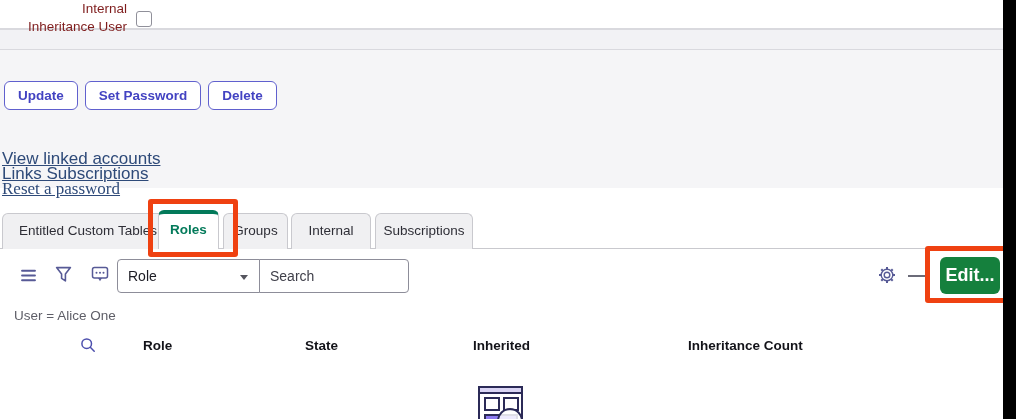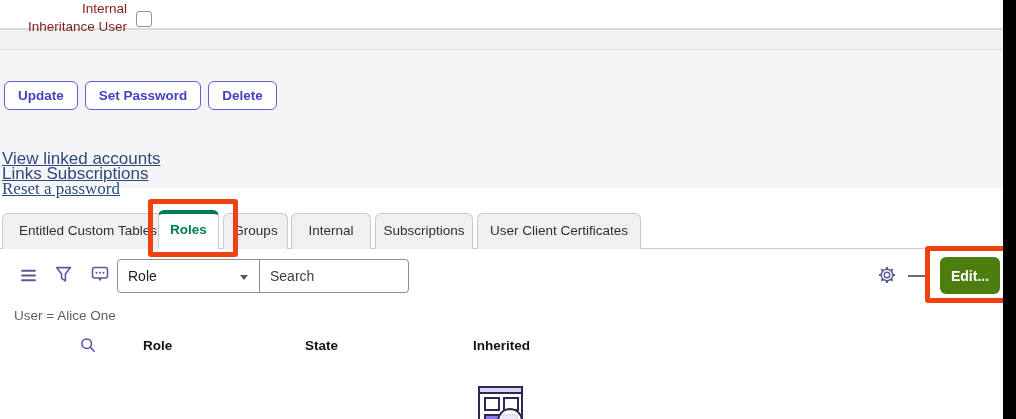--- a/index.html
+++ b/index.html
@@ -45,22 +45,22 @@
   .field-select { left:117px; width:143px; border-radius:4px 0 0 4px; line-height:32px;
                   padding-left:10px; color:#1c1c24; cursor:pointer; }
   .caret { position:absolute; right:11px; top:15px; width:0; height:0;
            border-left:4px solid transparent; border-right:4px solid transparent;
            border-top:5px solid #55555e; }
   .search-box { left:259px; width:150px; border-radius:0 4px 4px 0; }
   .search-box input { width:100%; height:100%; border:none; outline:none; background:transparent;
                       font-size:14px; padding:0 10px; color:#1d4ed8; font-family:"Liberation Sans", sans-serif; }
   .search-box input::placeholder { color:#3f3f49; opacity:1; }
   .minus-glyph { left:908px; top:275px; width:18px; height:2px; background:#6b6b78; cursor:pointer; }
-  .edit-btn { left:940px; top:257px; width:60px; height:37px; background:#4d7c0f; border:none;
-              border-radius:6px; color:#fff; font-weight:bold; font-size:14px; cursor:pointer;
+  .edit-btn { left:940px; top:257px; width:60px; height:37px; background:#15803d; border:none;
+              border-radius:6px; color:#fff; font-weight:bold; font-size:18px; cursor:pointer;
               font-family:"Liberation Sans", sans-serif; z-index:4; }
 
   
   .crumb-text { left:14px; top:308px; font-size:13.5px; color:#5e5e67; }
   .col-label { top:338px; font-size:13.5px; font-weight:bold; color:#131319; white-space:nowrap; }
 
   
   .anno { border:5px solid #ef4111; border-radius:3px; background:transparent; z-index:5; pointer-events:none; }
   .anno-roles { left:148px; top:199px; width:90px; height:58px; }
   .anno-edit  { left:925px; top:246px; width:83px; height:57px; }
@@ -102,21 +102,20 @@
   <a class="abs link" style="top:149px;">View linked accounts</a>
   <a class="abs link" style="top:164px;">Links Subscriptions</a>
   <a class="abs link" style="top:179px;font-family:Liberation Serif, serif;">Reset a password</a>
 
   <div class="abs tab-baseline"></div>
   <div class="abs tab" style="left:2px; width:172px;">Entitled Custom Tables</div>
   <div class="abs tab active" style="left:158px; width:61px;">Roles</div>
   <div class="abs tab" style="left:223px; width:65px;">Groups</div>
   <div class="abs tab" style="left:291px; width:80px;">Internal</div>
   <div class="abs tab" style="left:375px; width:98px;">Subscriptions</div>
-  <div class="abs tab" style="left:477px; width:164px;">User Client Certificates</div>
 
   <div class="abs icon-btn" style="left:20px; top:267px;">
     <svg width="17" height="17" viewBox="0 0 16 16">
         <g fill="#575a96">
       <rect x="1" y="2.5" width="14" height="2" rx="1"></rect>
       <rect x="1" y="7" width="14" height="2" rx="1"></rect>
       <rect x="1" y="11.5" width="14" height="2" rx="1"></rect>
     </g>
       </svg>
   </div>
@@ -168,20 +167,21 @@
 
   <div class="abs icon-btn" style="left:80px; top:337px;">
     <svg width="16" height="16" viewBox="0 0 16 16">
       <circle cx="6.7" cy="6.7" r="4.8" fill="none" stroke="#4c4fad" stroke-width="1.5"></circle>
       <line x1="10.3" y1="10.3" x2="14.2" y2="14.2" stroke="#4c4fad" stroke-width="1.5" stroke-linecap="round"></line>
     </svg>
   </div>
   <div class="abs col-label" style="left:143px;">Role</div>
   <div class="abs col-label" style="left:305px;">State</div>
   <div class="abs col-label" style="left:473px;">Inherited</div>
+  <div class="abs col-label" style="left:688px;">Inheritance Count</div>
 
   <div class="abs illu">
     <div class="win">
       <div class="win-head"></div>
       <div class="cell" style="left:4px; top:9px;"></div>
       <div class="cell" style="left:23px; top:9px;"></div>
       <div class="bar"></div>
 
     </div>
     <div class="lens"></div>

